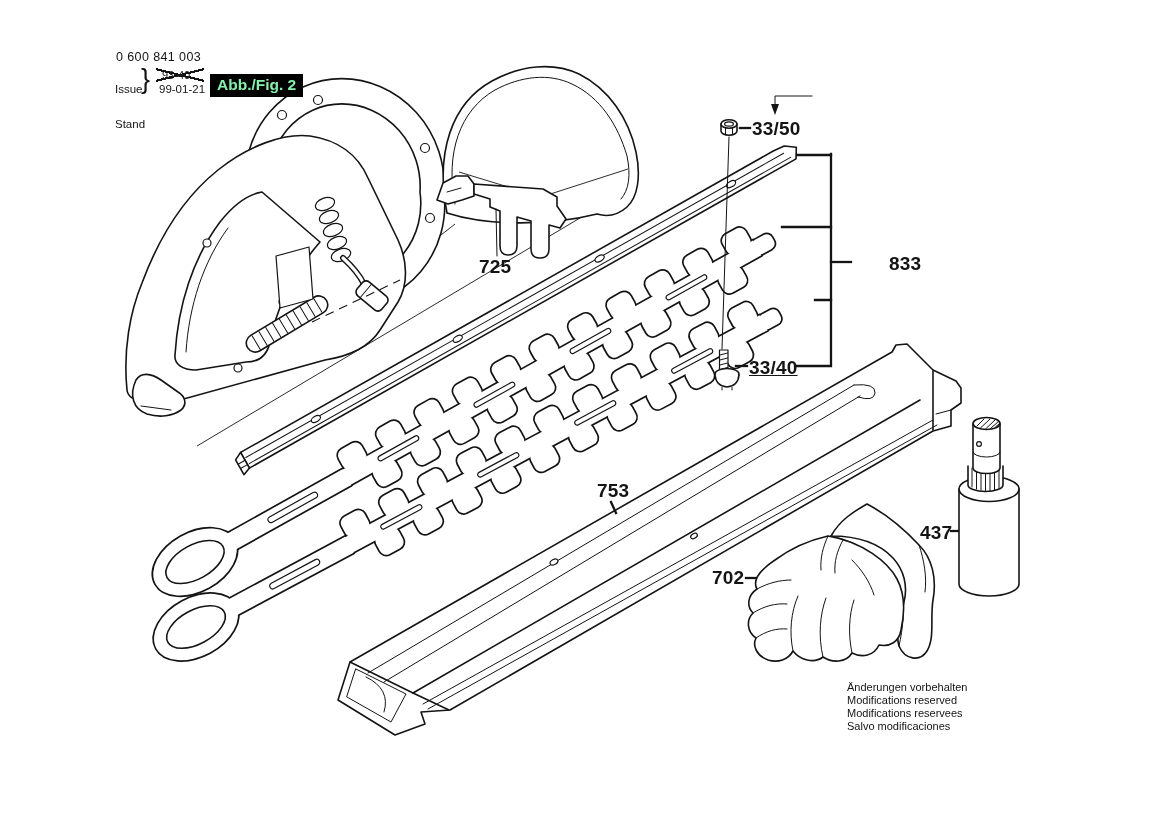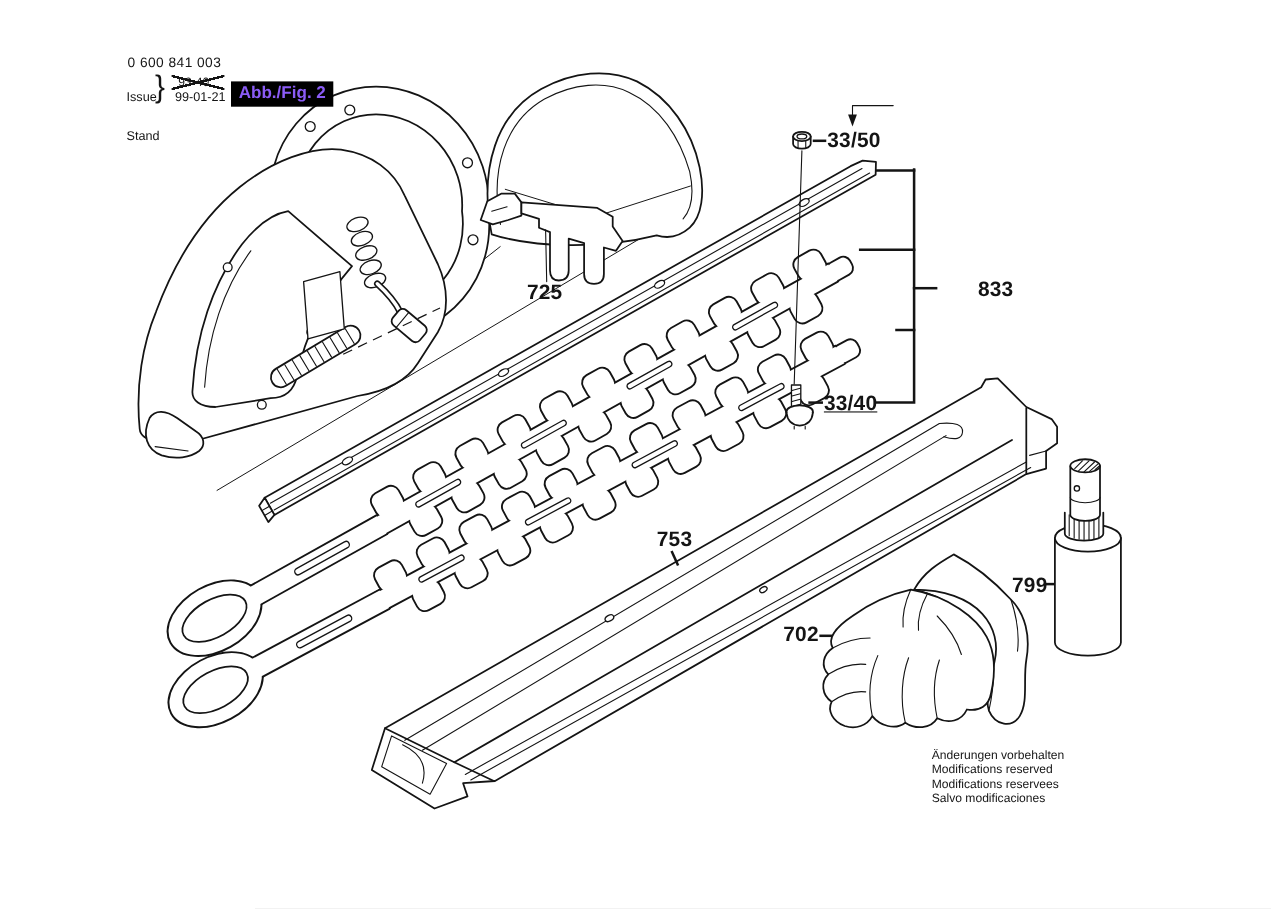--- a/index.html
+++ b/index.html
@@ -4,21 +4,21 @@
 <style>
   html,body{margin:0;padding:0;background:#e8e8e8;}
   #page{position:relative;width:1168px;height:826px;background:#ffffff;overflow:hidden;
         font-family:"Liberation Sans", sans-serif;color:#141414;}
   #art{position:absolute;left:0;top:0;width:1168px;height:826px;}
   .abs{position:absolute;white-space:nowrap;}
   .fs11{font-size:11px;line-height:12.9px;}
   .fs115{font-size:11.5px;line-height:13px;}
   .fs12{font-size:12.5px;letter-spacing:.4px;}
   .lbl{font-size:19px;font-weight:bold;letter-spacing:.2px;}
-  .figbox{background:#000;color:#8b5cf6;font-size:15.5px;font-weight:bold;padding:2px 7px 3px 7px;}
+  .figbox{background:#000;color:#86efac;font-size:15.5px;font-weight:bold;padding:2px 7px 3px 7px;}
   .brace{font-size:27px;font-weight:400;transform:scaleY(1.05);}
   .bold{font-weight:bold;}
   .xmark{position:absolute;left:156px;top:67px;width:48px;height:16px;
     background:
       linear-gradient(14deg, transparent 46%, #141414 46%, #141414 54%, transparent 54%),
       linear-gradient(-14deg, transparent 46%, #141414 46%, #141414 54%, transparent 54%);}
   
   .fw{fill:#fff;stroke:#141414;stroke-width:1.6;stroke-linejoin:round;stroke-linecap:round;}
   .fw12{fill:#fff;stroke:#141414;stroke-width:1.2;stroke-linejoin:round;}
   .ln{fill:none;stroke:#141414;stroke-width:1.6;stroke-linejoin:round;stroke-linecap:round;}
@@ -256,21 +256,21 @@
   <div class="abs fs115" style="left:159px;top:83px;">99-01-21</div>
   <div class="abs figbox" style="left:210px;top:74px;">Abb./Fig. 2</div>
 
 
   <div class="abs lbl" style="left:752px;top:118px;">33/50</div>
   <div class="abs lbl" style="left:749px;top:357px;text-decoration:underline;">33/40</div>
   <div class="abs lbl" style="left:855px;top:253px;margin-left:34px;">833</div>
   <div class="abs lbl" style="left:479px;top:256px;">725</div>
   <div class="abs lbl" style="left:597px;top:480px;">753</div>
   <div class="abs lbl" style="left:712px;top:567px;">702</div>
-  <div class="abs lbl" style="left:920px;top:522px;">799</div>
+  <div class="abs lbl" style="left:920px;top:522px;">437</div>
 
   <div class="abs fs11" style="left:847px;top:681px;">
     <div>Änderungen vorbehalten</div>
     <div>Modifications reserved</div>
     <div>Modifications reservees</div>
     <div>Salvo modificaciones</div>
   </div>
 
 </div>
 

